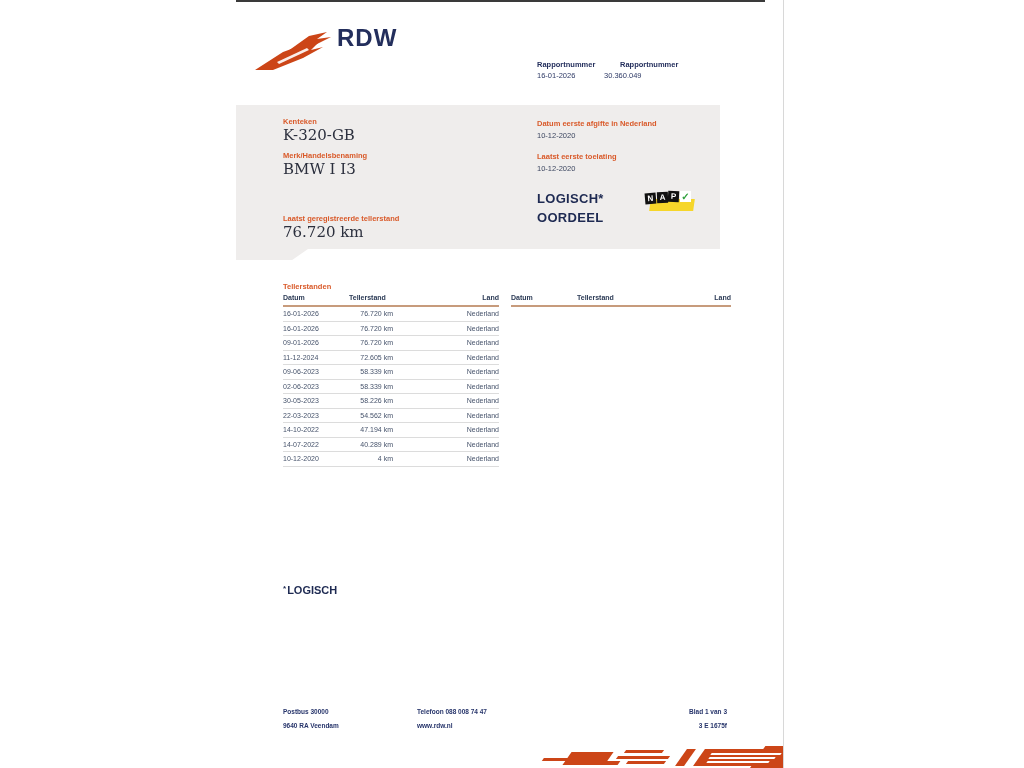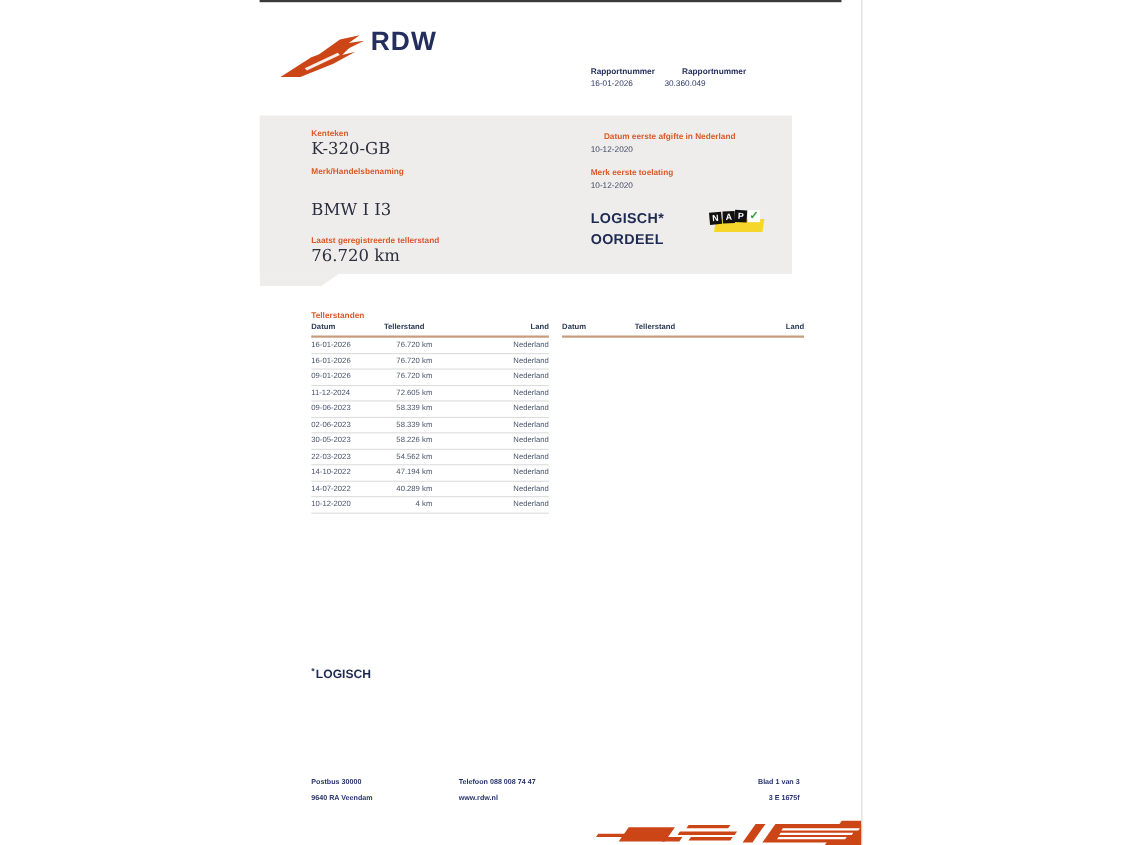--- a/index.html
+++ b/index.html
@@ -55,21 +55,21 @@
   .thead { display:flex; font-size:7px; font-weight:bold; color:#2b3a55;
            border-bottom:2px solid #c79b7c; padding-bottom:3px; height:13px; }
   .trow  { display:flex; font-size:7px; color:#46536b; align-items:center;
            height:14.5px; border-bottom:1px solid #dcdcdc; }
   .c0 { width:66px; text-align:left; }
   .c1 { width:44px; text-align:right; }
   .c2 { flex:1; text-align:right; }
   .thead .c1 { text-align:left; }
 
   
-  .note-head { position:absolute; left:47px; top:604px; font-size:11px;
+  .note-head { position:absolute; left:47px; top:582px; font-size:11px;
                font-weight:bold; color:#1e2a52; }
   .note-head .ast { font-size:8px; vertical-align:3px; margin-right:1px; }
   .note-body { position:absolute; left:47px; top:621px; width:440px;
                font-size:8px; line-height:14px; color:#dd622f; }
 
   
   .foot { position:absolute; font-size:6.5px; font-weight:bold; color:#27356b; }
 
   
   .stripes { position:absolute; left:305px; top:744px; width:242px; height:24px;
@@ -90,27 +90,27 @@
 
   <div class="meta-label" style="left:301px;">Rapportnummer</div>
   <div class="meta-label" style="left:384px;">Rapportnummer</div>
   <div class="meta-value" style="left:301px;">16-01-2026</div>
   <div class="meta-value" style="left:368px;">30.360.049</div>
 
   <div class="panel">
     <div class="f-label abs" style="left:47px; top:12px;">Kenteken</div>
     <div class="f-value-lg abs" style="left:47px; top:21px;">K-320-GB</div>
     <div class="f-label abs" style="left:47px; top:46px;">Merk/Handelsbenaming</div>
-    <div class="f-value-lg abs" style="left:47px; top:55px;margin-top:21px;">BMW I I3</div>
+    <div class="f-value-lg abs" style="left:47px; top:55px;">BMW I I3</div>
     <div class="f-label abs" style="left:47px; top:109px;">Laatst geregistreerde tellerstand</div>
     <div class="f-value-lg abs" style="left:47px; top:118px;">76.720 km</div>
 
-    <div class="f-label abs" style="left:301px; top:14px;margin-left:12px;">Datum eerste afgifte in Nederland</div>
+    <div class="f-label abs" style="left:301px; top:14px;">Datum eerste afgifte in Nederland</div>
     <div class="f-value-sm abs" style="left:301px; top:26px;">10-12-2020</div>
-    <div class="f-label abs" style="left:301px; top:47px;">Merk eerste toelating</div>
+    <div class="f-label abs" style="left:301px; top:47px;">Laatst eerste toelating</div>
     <div class="f-value-sm abs" style="left:301px; top:59px;">10-12-2020</div>
 
     <div class="abs" style="left:301px; top:84px;">
       <div class="verdict-word">LOGISCH*</div>
       <div class="verdict-word">OORDEEL</div>
     </div>
 
     <div class="nap">
       <div class="nap-yellow"></div>
       <div class="nap-box" style="left:0; top:3px; transform:rotate(-5deg);">N</div>

